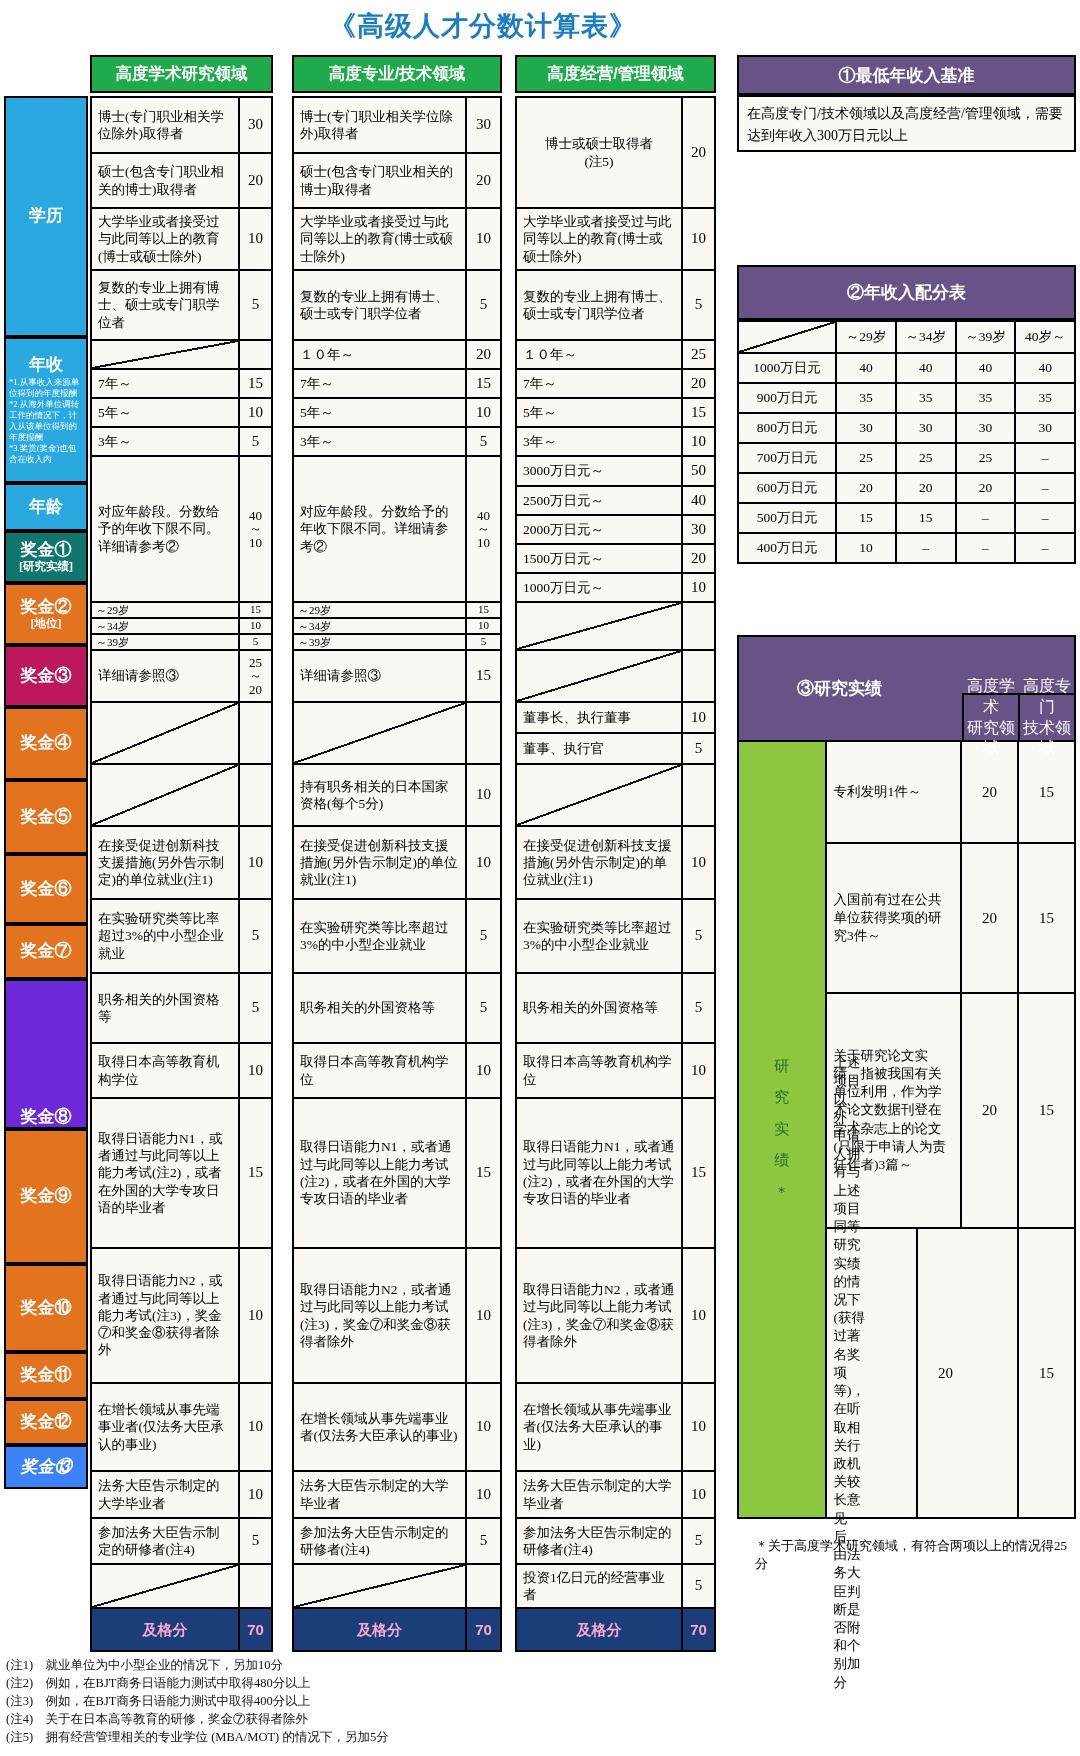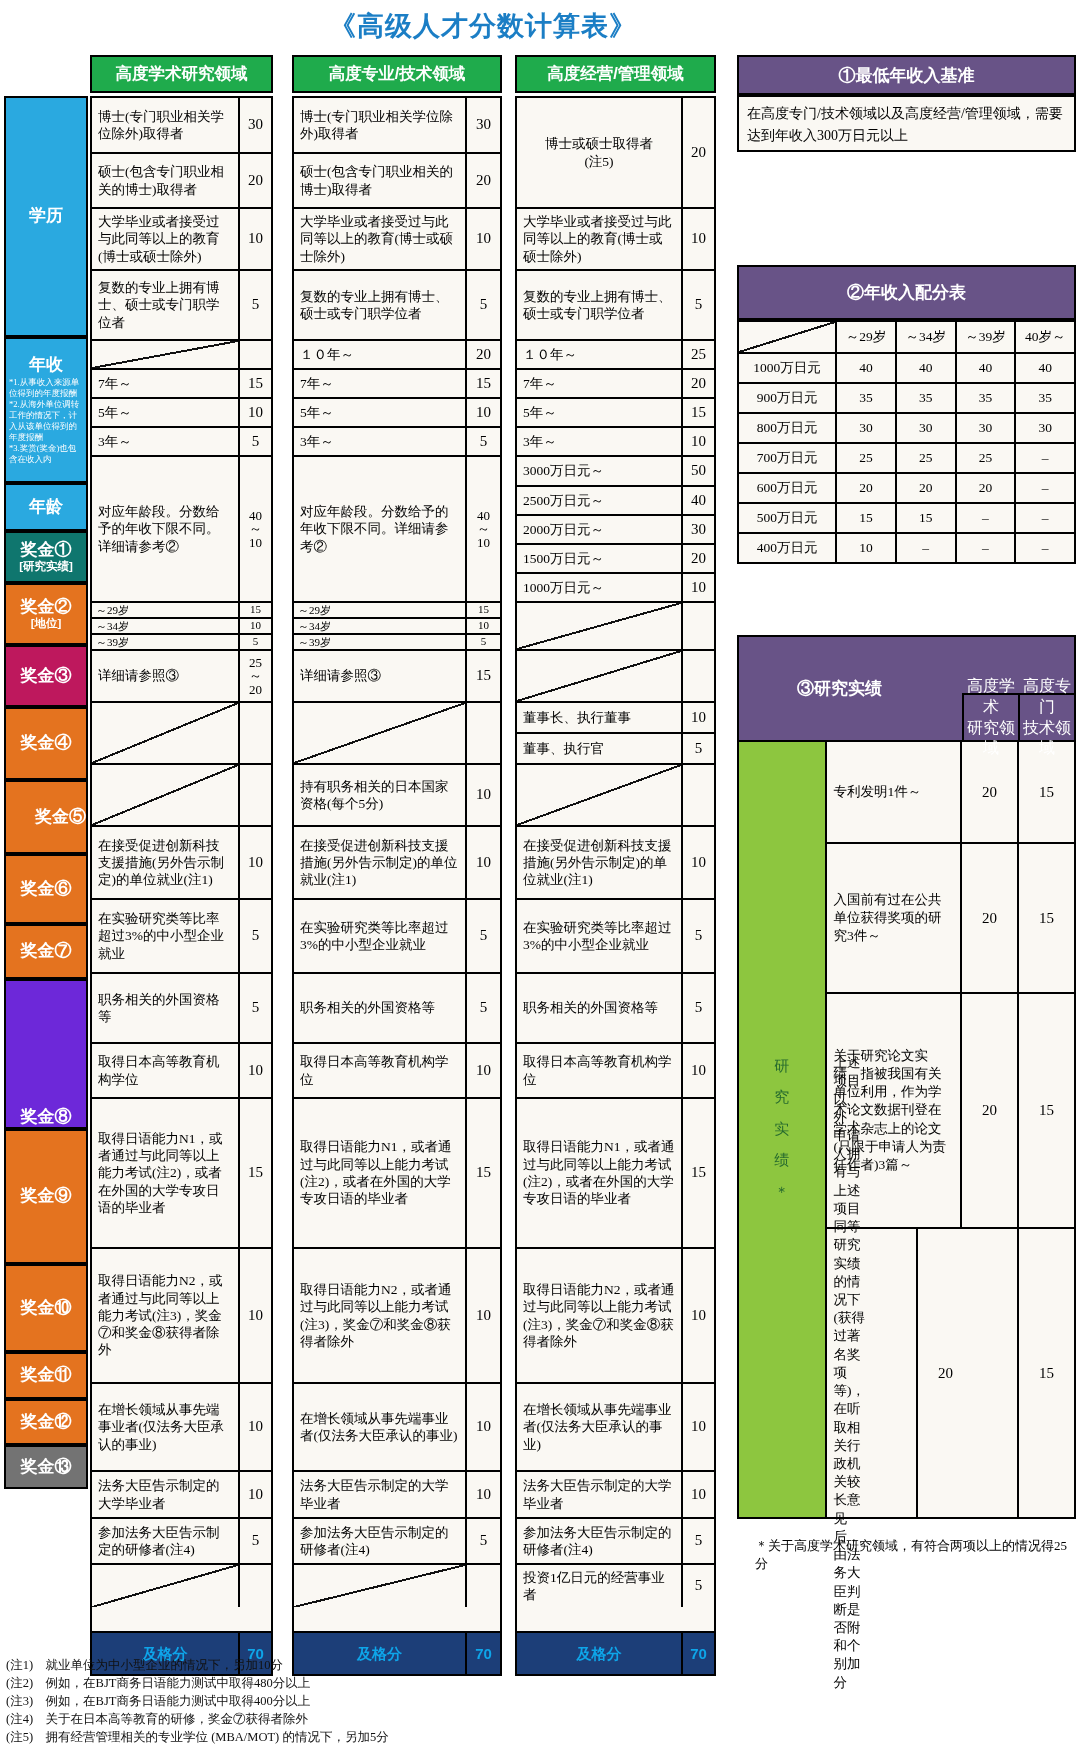--- a/index.html
+++ b/index.html
@@ -25,21 +25,21 @@
   .fscore { width:33px; border-left:2px solid #000; display:flex; align-items:center;
             justify-content:center; font-size:15px; text-align:center;
             white-space:pre-line; line-height:1.05; overflow:hidden; }
   .w2 .fscore { width:35px; }
   .tiny .ftext { font-size:11px; line-height:14px; padding:0 4px; }
   .tiny .fscore { font-size:11px; }
   .stk .fscore { font-size:13px; }
   .diag .ftext { background-image:linear-gradient(to bottom right,
       transparent calc(50% - 1px), #111 calc(50% - 1px),
       #111 calc(50% + 1px), transparent calc(50% + 1px)); }
-  .pass { color:#0ea5e9; font-weight:bold;margin-top:24px; }
+  .pass { color:#f9a8d4; font-weight:bold; }
   .pass .ftext { justify-content:center; font-size:15px; font-family:"Liberation Sans", sans-serif; }
   .pass .fscore { font-size:15px; font-family:"Liberation Sans", sans-serif; }
 
   
   .leftcol { position:absolute; left:4px; top:96px; width:84px; }
   .lblock { border:2px solid #000; color:#fff; display:flex; flex-direction:column;
             align-items:center; justify-content:center; text-align:center; overflow:hidden; }
   .lblock .lab { font-family:"Liberation Sans", sans-serif; font-weight:bold; font-size:17px; line-height:1.2; }
   .lblock .lsub { font-family:"Liberation Sans", sans-serif; font-weight:bold; font-size:11.5px; line-height:1.2; }
   .lblock .lnote { font-size:8.5px; line-height:1.3; text-align:left; padding:1px 3px 0 3px; white-space:pre-line; }
@@ -112,21 +112,21 @@
       <div class="lblock" style="height: 62px; background: rgb(228, 115, 31);">
         <div class="lab">奖金②</div>
         <div class="lsub">[地位]</div>
       </div>
       <div class="lblock" style="height: 62px; background: #be185d;">
         <div class="lab">奖金③</div>
       </div>
       <div class="lblock" style="height: 73px; background: rgb(228, 115, 31);">
         <div class="lab">奖金④</div>
       </div>
-      <div class="lblock" style="height: 74px; background: rgb(228, 115, 31); align-items: flex-end;">
+      <div class="lblock" style="height: 74px; background: rgb(228, 115, 31);">
         <div class="lab">奖金⑤</div>
       </div>
       <div class="lblock" style="height: 70px; background: rgb(228, 115, 31);">
         <div class="lab">奖金⑥</div>
       </div>
       <div class="lblock" style="height: 55px; background: rgb(228, 115, 31);">
         <div class="lab">奖金⑦</div>
       </div>
       <div class="lblock" style="height: 150px; background: #6d28d9; justify-content: flex-end;">
         <div class="lab">奖金⑧</div>
@@ -136,21 +136,21 @@
       </div>
       <div class="lblock" style="height: 88px; background: rgb(228, 115, 31);">
         <div class="lab">奖金⑩</div>
       </div>
       <div class="lblock" style="height: 47px; background: rgb(228, 115, 31);">
         <div class="lab">奖金⑪</div>
       </div>
       <div class="lblock" style="height: 46px; background: rgb(228, 115, 31);">
         <div class="lab">奖金⑫</div>
       </div>
-      <div class="lblock" style="height: 44px; background: #737373;">
+      <div class="lblock" style="height: 44px; background: #3b82f6; font-style: italic;">
         <div class="lab">奖金⑬</div>
       </div>
     </div>
 
   <div class="ftable" id="t0" style="left:90px; width:183px;">
       <div class="fheader" style="background: rgb(31, 171, 76);">高度学术研究领域</div>
       <div class="fbody">
         <div class="frow" style="height: 54px;">
           <div class="ftext">博士(专门职业相关学位除外)取得者</div>
           <div class="fscore">30</div>

